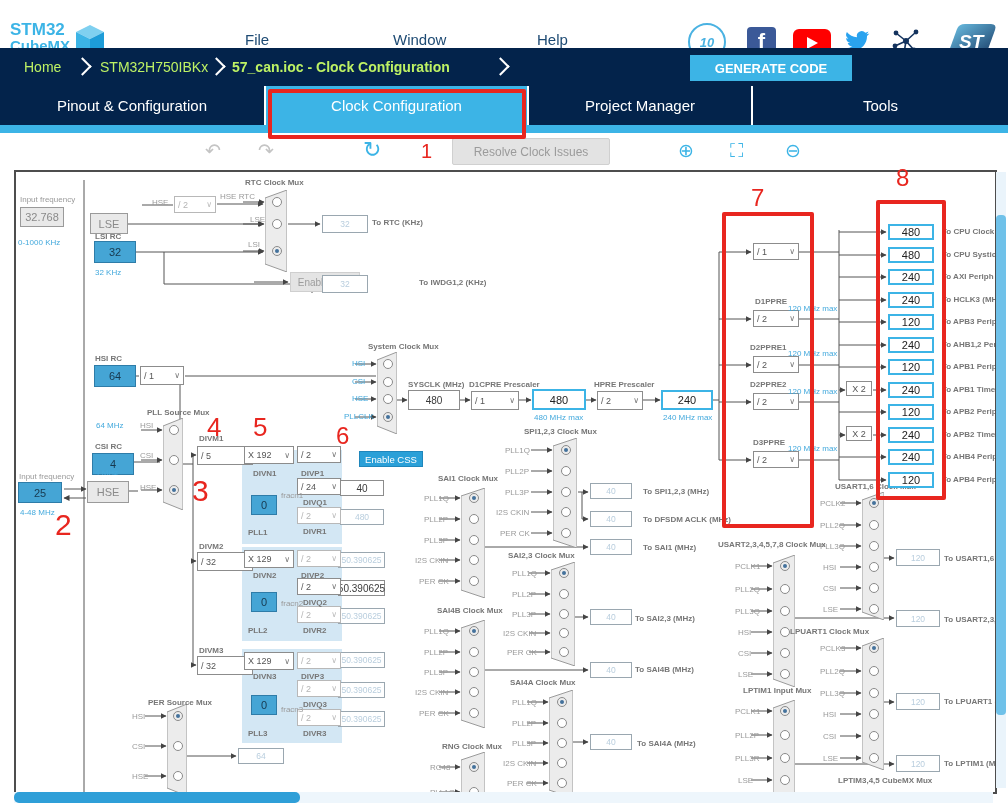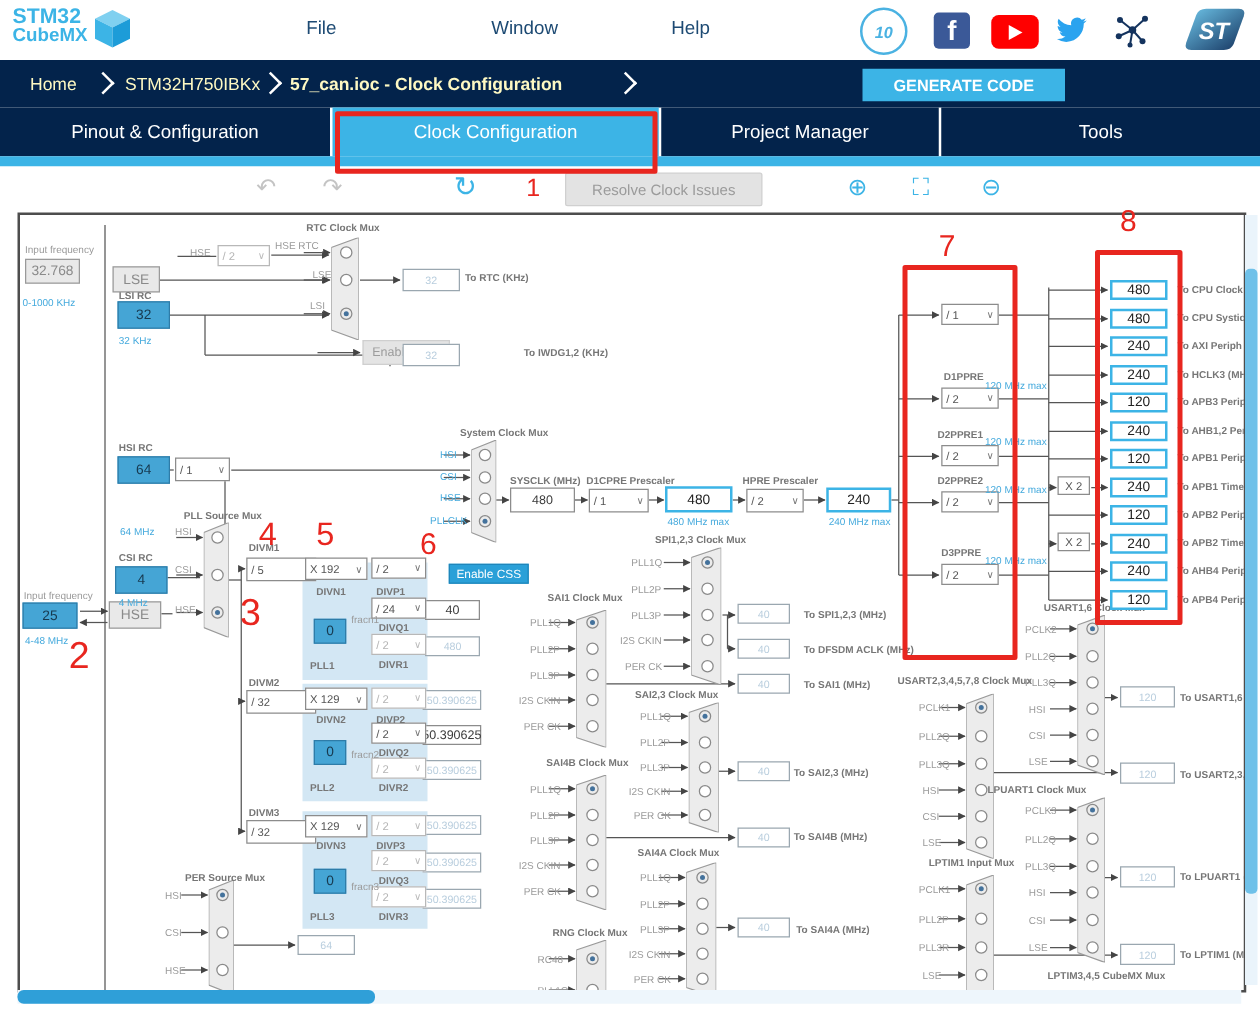--- a/index.html
+++ b/index.html
@@ -1,34 +1,34 @@
 <!DOCTYPE html>
 <html><head>
 <meta charset="utf-8">
 <style>
   html,body{margin:0;padding:0;background:#fff;font-family:"Liberation Sans",sans-serif;}
   #app{position:relative;width:1008px;height:807px;overflow:hidden;background:#fff;}
   
-  #topbar{position:absolute;left:0;top:0;width:984px;height:48px;background:#fff;}
+  #topbar{position:absolute;left:0;top:17px;width:984px;height:48px;background:#fff;}
   #logo{position:absolute;left:10px;top:4px;display:flex;align-items:flex-start;}
   #logo .lt{line-height:1;}
   #logo .l1{color:#3cb4e6;font-weight:bold;font-size:17px;}
   #logo .l2{color:#3cb4e6;font-weight:bold;font-size:15px;}
   .menu-item{position:absolute;top:14px;font-size:15px;color:#1d4a73;cursor:default;}
   .soc{position:absolute;display:flex;align-items:center;justify-content:center;}
   #badge10{left:688px;top:6px;width:34px;height:34px;border:2px solid #4ab2e2;border-radius:50%;color:#4ab2e2;font-weight:bold;font-size:13px;font-style:italic;}
   #fb{left:747px;top:10px;width:29px;height:29px;background:#3b5998;border-radius:4px;color:#fff;font-weight:bold;font-size:22px;}
   #yt{left:793px;top:12px;width:38px;height:27px;background:#f00;border-radius:6px;}
   #yt .tri{width:0;height:0;border-left:11px solid #fff;border-top:6px solid transparent;border-bottom:6px solid transparent;}
   #tw{left:842px;top:9px;width:32px;height:30px;}
   #net{left:890px;top:8px;width:32px;height:32px;}
   #stlogo{left:936px;top:2px;width:64px;height:44px;}
   
   #bcbar{position:absolute;left:0;top:48px;width:1008px;height:38px;background:#03234b;}
-  .bc-item{position:absolute;top:11px;color:#fef9c3;font-size:14px;white-space:nowrap;cursor:default;}
+  .bc-item{position:absolute;top:11px;color:#bef264;font-size:14px;white-space:nowrap;cursor:default;}
   .bc-bold{font-weight:bold;}
   .bc-chev{position:absolute;top:12px;width:11px;height:11px;border-top:2px solid #fff;border-right:2px solid #fff;transform:rotate(45deg);}
   #genbtn{position:absolute;left:690px;top:55px;width:162px;height:26px;background:#3cb4e6;color:#fff;font-weight:bold;font-size:13px;display:flex;align-items:center;justify-content:center;cursor:pointer;}
   
   #tabsbar{position:absolute;left:0;top:86px;width:1008px;height:39px;}
   .tab{position:absolute;top:0;height:39px;background:#03234b;color:#fff;font-size:15px;display:flex;align-items:center;justify-content:center;cursor:pointer;}
   .tab.sel{background:#3cb4e6;}
   #tabstrip{position:absolute;left:0;top:125px;width:1008px;height:8px;background:#3cb4e6;}
   
   .tbico{position:absolute;font-size:19px;color:#c4c4c4;cursor:pointer;line-height:1;}
@@ -543,21 +543,21 @@
       <div class="lbl ln" style="left: 136px; top: 27px;">HSE</div>
       <div class="lbl ln" style="left: 204px; top: 21px;">HSE  RTC</div>
       <div class="lbl lb" style="left: 229px; top: 7px;">RTC Clock Mux</div>
       <div class="lbl ln" style="left: 234px; top: 44px;">LSE</div>
       <div class="lbl ln" style="left: 232px; top: 69px;">LSI</div>
       <div class="lbl lb" style="left: 356px; top: 47px;">To RTC (KHz)</div>
       <div class="lbl lb" style="left: 356px; top: 107px; margin-left: 47px;">To IWDG1,2 (KHz)</div>
       <div class="lbl lb" style="left: 79px; top: 183px;">HSI RC</div>
       <div class="lbl lc" style="left: 80px; top: 220px; margin-top: 30px;">64 MHz</div>
       <div class="lbl lb" style="left: 79px; top: 271px;">CSI RC</div>
-      <div class="lbl lc" style="left: 79px; top: 307px;">4 MHz</div>
+      <div class="lbl lc" style="left: 79px; top: 297px;">4 MHz</div>
       <div class="lbl ln" style="left: 3px; top: 301px;">Input frequency</div>
       <div class="lbl lc" style="left: 4px; top: 337px;">4-48 MHz</div>
       <div class="lbl lb" style="left: 131px; top: 237px;">PLL Source Mux</div>
       <div class="lbl ln" style="left: 124px; top: 250px;">HSI</div>
       <div class="lbl ln" style="left: 124px; top: 280px;">CSI</div>
       <div class="lbl ln" style="left: 124px; top: 312px;">HSE</div>
       <div class="lbl lb" style="left: 352px; top: 171px;">System Clock Mux</div>
       <div class="lbl lc" style="left: 336px; top: 188px;">HSI</div>
       <div class="lbl lc" style="left: 336px; top: 206px;">CSI</div>
       <div class="lbl lc" style="left: 336px; top: 223px;">HSE</div>

